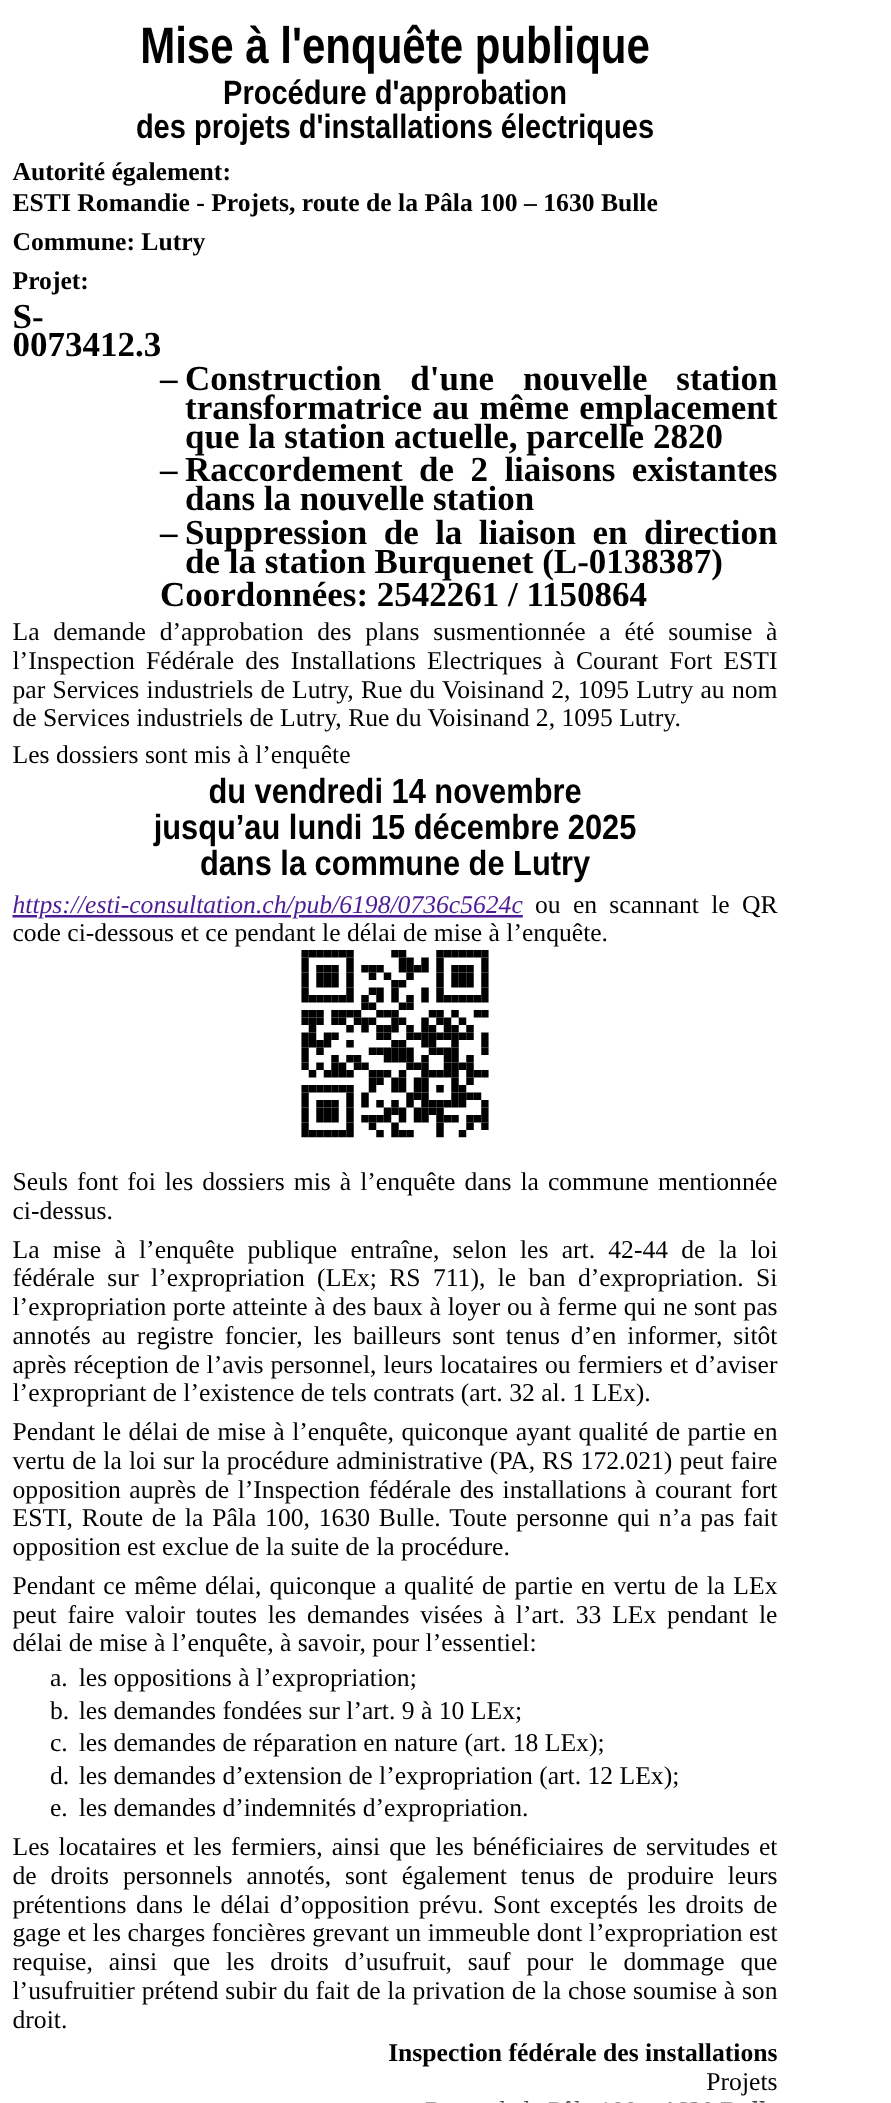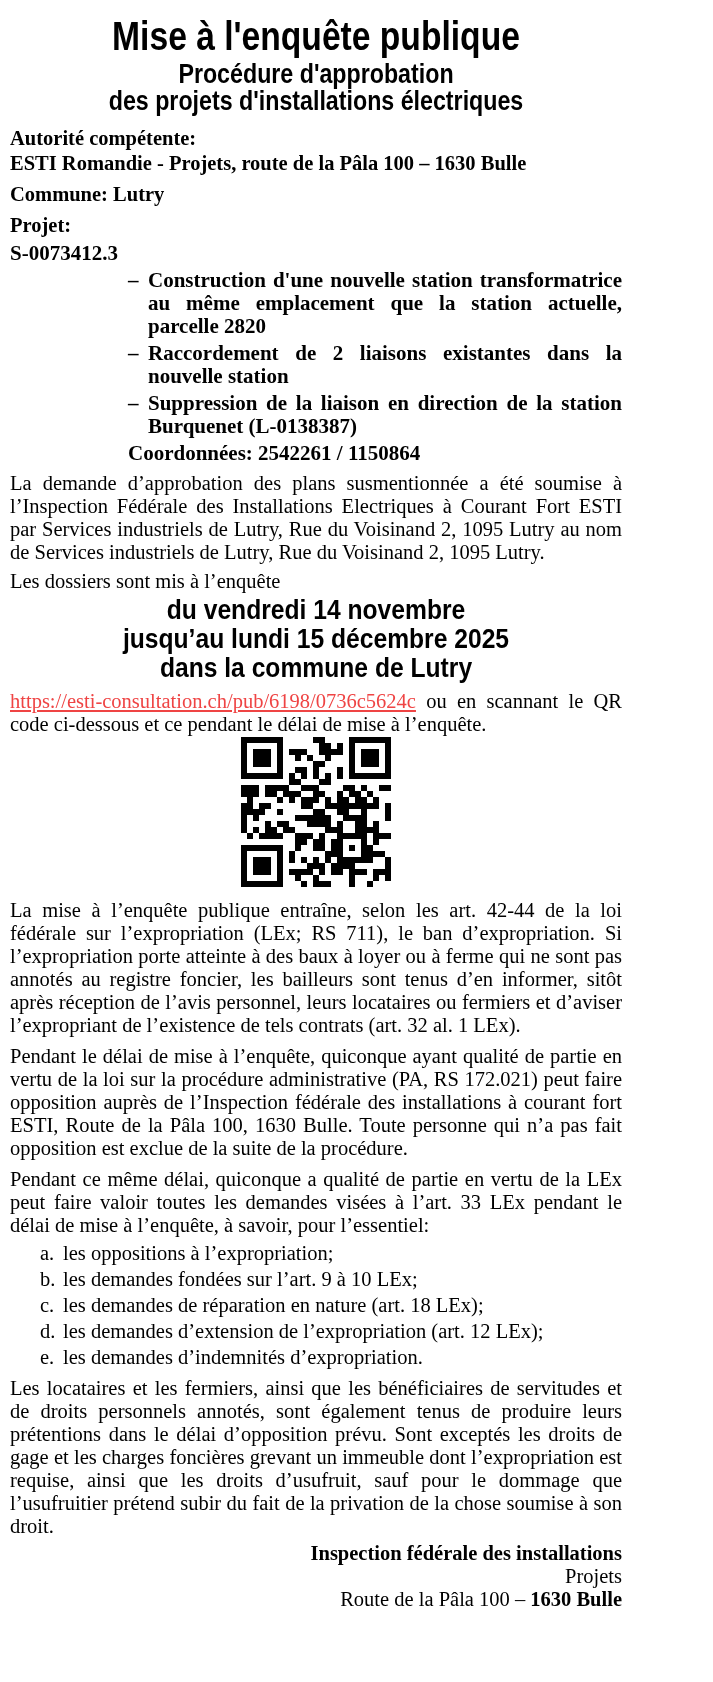--- a/index.html
+++ b/index.html
@@ -36,21 +36,21 @@
     line-height: 27px;
     text-align: center;
     transform: scaleX(0.86);
     transform-origin: 50% 50%;
   }
   
   .meta { margin-top: 11px; font-weight: bold; font-size: 20.5px; line-height: 25px; }
   .meta-line { white-space: nowrap; }
   .meta-line.gap { margin-top: 6px; }
   
-  .proj { font-weight: bold; font-size: 21px; line-height: 23px; }
+  .proj { font-weight: bold; font-size: 28px; line-height: 23px; }
   .proj-row { display: flex; margin-top: 4px; }
   .proj-id { width: 118px; flex-shrink: 0; }
   .proj-name { flex: 1; }
   .proj-item { display: flex; margin-left: 118px; margin-top: 4px; }
   .proj-dash { width: 20px; flex-shrink: 0; }
   .proj-item-text { flex: 1; text-align: justify; }
   .proj-coords { margin-left: 118px; margin-top: 4px; }
   
   .para {
     font-size: 20.5px;
@@ -65,21 +65,21 @@
     margin-top: 2px;
     font-family: "Liberation Sans", sans-serif;
     font-weight: bold;
     font-size: 28px;
     line-height: 29px;
     text-align: center;
     transform: scaleX(0.88);
     transform-origin: 50% 50%;
   }
   .url-para { margin-top: 8px; }
-  .url-link { color: #ef4444; text-decoration: underline; }
+  .url-link { color: #4c1d95; text-decoration: underline; font-style: italic; }
   
   .qr-wrap { margin-top: 1px; text-align: center; }
   .qr-wrap svg { display: inline-block; }
   .qr-wrap rect { fill: #000000; }
   .seuls { margin-top: 20px; }
   
   .lex-list { margin-top: 5px; font-size: 20.5px; line-height: 23px; }
   .lex-item { display: flex; margin-left: 30px; margin-top: 3px; }
   .lex-marker { width: 23px; flex-shrink: 0; }
   .lex-text { flex: 1; }
@@ -98,21 +98,21 @@
 <div class="page">
 
   <div class="doc-title">Mise à l'enquête publique</div>
 
   <div class="doc-subtitle">
     <div>Procédure d'approbation</div>
     <div>des projets d'installations électriques</div>
   </div>
 
   <div class="meta">
-    <div class="meta-line">Autorité compétente:</div>
+    <div class="meta-line">Autorité également:</div>
     <div class="meta-line">ESTI Romandie - Projets, route de la Pâla 100 – 1630 Bulle</div>
     <div class="meta-line gap">Commune: Lutry</div>
     <div class="meta-line gap">Projet:</div>
   </div>
 
   <div class="proj">
     <div class="proj-row">
       <div class="proj-id">S-0073412.3</div>
     </div>
     <div class="proj-item">
@@ -459,20 +459,21 @@
         <rect x="144" y="138" width="6" height="6"></rect>
         <rect x="60" y="144" width="6" height="6"></rect>
         <rect x="72" y="144" width="6" height="6"></rect>
         <rect x="78" y="144" width="6" height="6"></rect>
         <rect x="84" y="144" width="6" height="6"></rect>
         <rect x="108" y="144" width="6" height="6"></rect>
         <rect x="126" y="144" width="6" height="6"></rect>
       </svg>
   </div>
 
+  <div class="para seuls">Seuls font foi les dossiers mis à l’enquête dans la commune mentionnée ci-dessus.</div>
 
   <div class="para mt8">La mise à l’enquête publique entraîne, selon les art. 42-44 de la loi fédérale sur l’expropriation (LEx; RS 711), le ban d’expropriation. Si l’expropriation porte atteinte à des baux à loyer ou à ferme qui ne sont pas annotés au registre foncier, les bailleurs sont tenus d’en informer, sitôt après réception de l’avis personnel, leurs locataires ou fermiers et d’aviser l’expropriant de l’existence de tels contrats (art. 32 al. 1 LEx).</div>
 
   <div class="para mt8">Pendant le délai de mise à l’enquête, quiconque ayant qualité de partie en vertu de la loi sur la procédure administrative (PA, RS 172.021) peut faire opposition auprès de l’Inspection fédérale des installations à courant fort ESTI, Route de la Pâla 100, 1630 Bulle. Toute personne qui n’a pas fait opposition est exclue de la suite de la procédure.</div>
 
   <div class="para mt8">Pendant ce même délai, quiconque a qualité de partie en vertu de la LEx peut faire valoir toutes les demandes visées à l’art. 33 LEx pendant le délai de mise à l’enquête, à savoir, pour l’essentiel:</div>
 
   <div class="lex-list">
     <div class="lex-item">
       <div class="lex-marker">a.</div>

